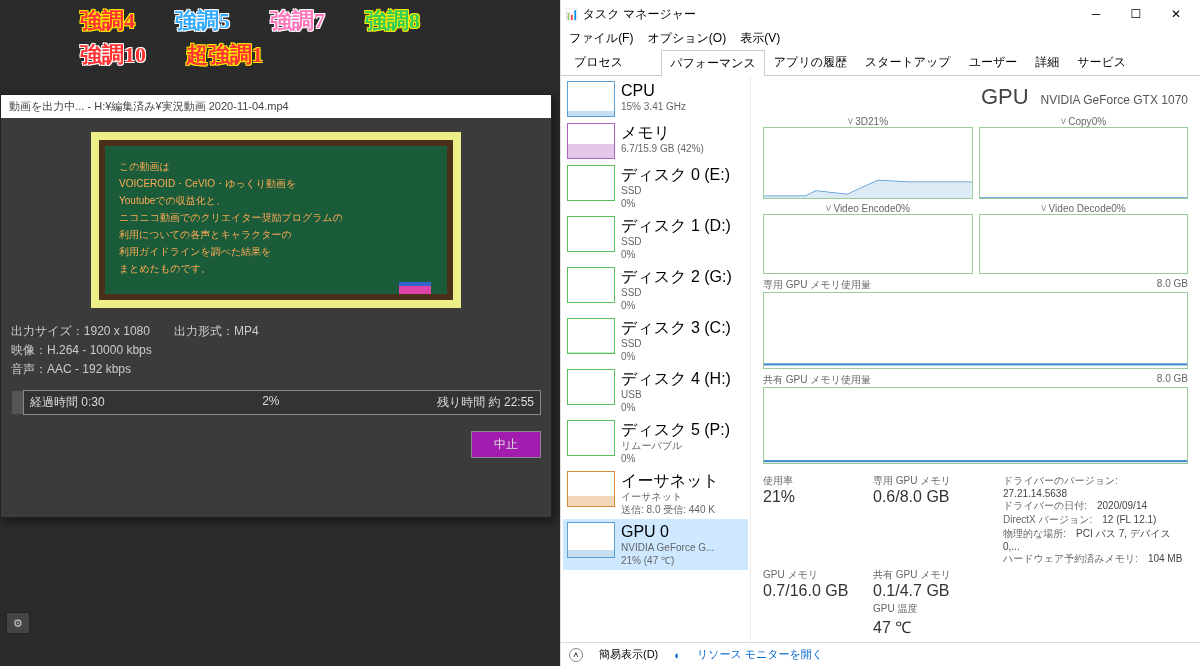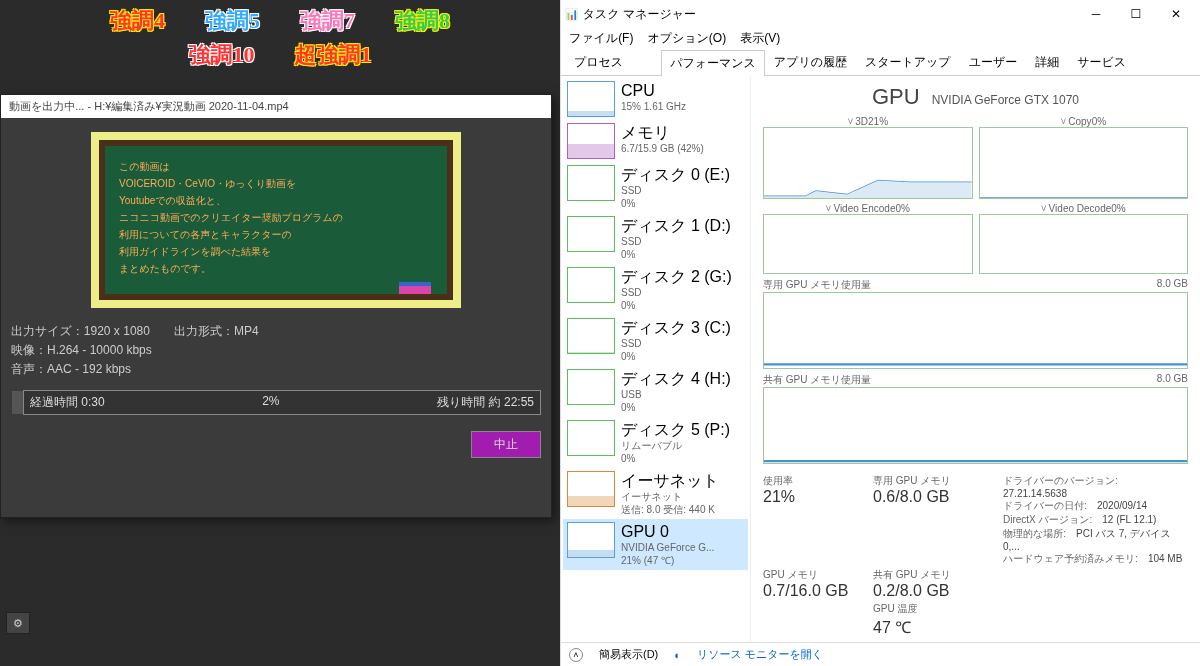--- a/index.html
+++ b/index.html
@@ -1,20 +1,20 @@
 <!DOCTYPE html>
 <html><head>
 <meta charset="utf-8">
 <style>
 * { box-sizing: border-box; margin: 0; padding: 0; }
 body { font-family: "Yu Gothic UI", "Meiryo", sans-serif; font-size: 11px; background: #fff; width: 1200px; height: 666px; overflow: hidden; position: relative; }
 
 
 .bg-editor { position: absolute; top: 0; left: 0; width: 560px; height: 666px; background: #2b2b2b; }
-.bg-tags { position: absolute; top: 0; left: 60; display: flex; flex-wrap: wrap; padding: 4px 60px; justify-content: center; }
+.bg-tags { position: absolute; top: 0; left: 60; display: flex; flex-wrap: wrap; padding: 4px 60px; }
 .bg-tag { font-size: 22px; font-weight: bold; margin: 2px 20px; font-family: serif; }
 
 
 .export-dialog { position: absolute; top: 94px; left: 0; width: 552px; height: 424px; background: #3b3b3b; color: #ddd; border: 1px solid #222; box-shadow: 3px 3px 10px rgba(0,0,0,0.5); }
 .export-title { background: #fff; color: #444; padding: 4px 8px; font-size: 11px; }
 .export-body { padding: 10px; }
 .chalkboard-wrap { background: #eeee88; padding: 8px; margin: 4px auto; width: 370px; position: relative; }
 .chalkboard { background: #1a5c3a; border: 6px solid #4a2f1a; padding: 12px 14px; font-size: 10px; line-height: 1.7; color: #ffaa55; font-family: "HG丸ｺﾞｼｯｸM-PRO", sans-serif; min-height: 160px; }
 .chalk-eraser { position:absolute; bottom:14px; right:30px; width:32px; height:12px; background:#d4a; border-top:4px solid #36c;}
 .export-info { margin-top: 14px; color: #ccc; font-size: 12px; line-height: 1.6; }
@@ -41,21 +41,21 @@
 .side-item { display: flex; gap: 6px; padding: 3px 4px; cursor: default; }
 .side-item.selected { background: #cde8ff; }
 .side-thumb { width: 48px; height: 36px; border: 1px solid; flex-shrink: 0; background: #fff; position:relative; }
 .side-thumb .fill { position:absolute; left:0; right:0; bottom:0; }
 .side-info { font-size: 11px; line-height: 1.25; }
 .side-name { font-size: 16px; }
 .side-sub { color: #666; font-size: 10px; }
 
 
 .tm-main { flex: 1; padding: 8px 12px 4px 12px; overflow: hidden; display:flex; flex-direction:column; }
-.gpu-header { display: flex; justify-content: center; align-items: baseline; margin-bottom: 6px; gap: 12px; }
+.gpu-header { display: flex; justify-content: flex-end; align-items: baseline; margin-bottom: 6px; gap: 12px; }
 .gpu-title { font-size: 22px; color: #444; }
 .gpu-name { font-size: 12px; color: #555; }
 .graph-row { display: flex; gap: 6px; }
 .graph-box { border: 1px solid #9c9; flex: 1; position: relative; background: #fff; }
 .graph-label { display: flex; justify-content: center; font-size: 10px; color: #666; padding: 0 2px; }
 .graph-label .chev { color:#888; margin-right:2px;}
 .g-tall { height: 72px; }
 .g-med { height: 60px; }
 .mem-label { font-size: 10px; color: #666; display:flex; justify-content:space-between; margin-top:4px;}
 
@@ -140,21 +140,21 @@
       <div class="tm-tab">サービス</div>
     </div>
   <div class="tm-body">
     <div class="tm-side" id="tmside">
         <div class="side-item">
           <div class="side-thumb" style="border-color: rgb(90, 160, 216);">
             <div class="fill" style="height: 15%; background: rgb(90, 160, 216); opacity: 0.35;"></div>
           </div>
           <div class="side-info">
             <div class="side-name">CPU</div>
-            <div class="side-sub">15%  1.61 GHz</div>
+            <div class="side-sub">15%  3.41 GHz</div>
           </div>
         </div>
         <div class="side-item">
           <div class="side-thumb" style="border-color: rgb(176, 96, 192);">
             <div class="fill" style="height: 42%; background: rgb(176, 96, 192); opacity: 0.35;"></div>
           </div>
           <div class="side-info">
             <div class="side-name">メモリ</div>
             <div class="side-sub">6.7/15.9 GB (42%)</div>
           </div>
@@ -320,21 +320,21 @@
           <div><span style="color:#666">DirectX バージョン:</span>　<span>12 (FL 12.1)</span></div>
           <div><span style="color:#666">物理的な場所:</span>　<span>PCI バス 7, デバイス 0,...</span></div>
           <div><span style="color:#666">ハードウェア予約済みメモリ:</span>　<span>104 MB</span></div>
         </div>
         <div>
             <div class="stat-label">GPU メモリ</div>
             <div class="stat-val">0.7/16.0 GB</div>
           </div>
         <div>
             <div class="stat-label">共有 GPU メモリ</div>
-            <div class="stat-val">0.2/8.0 GB</div>
+            <div class="stat-val">0.1/4.7 GB</div>
           </div>
         <div></div>
         <div></div>
         <div>
             <div class="stat-label">GPU 温度</div>
             <div class="stat-val">47 ℃</div>
           </div>
       </div>
     </div>
   </div>

